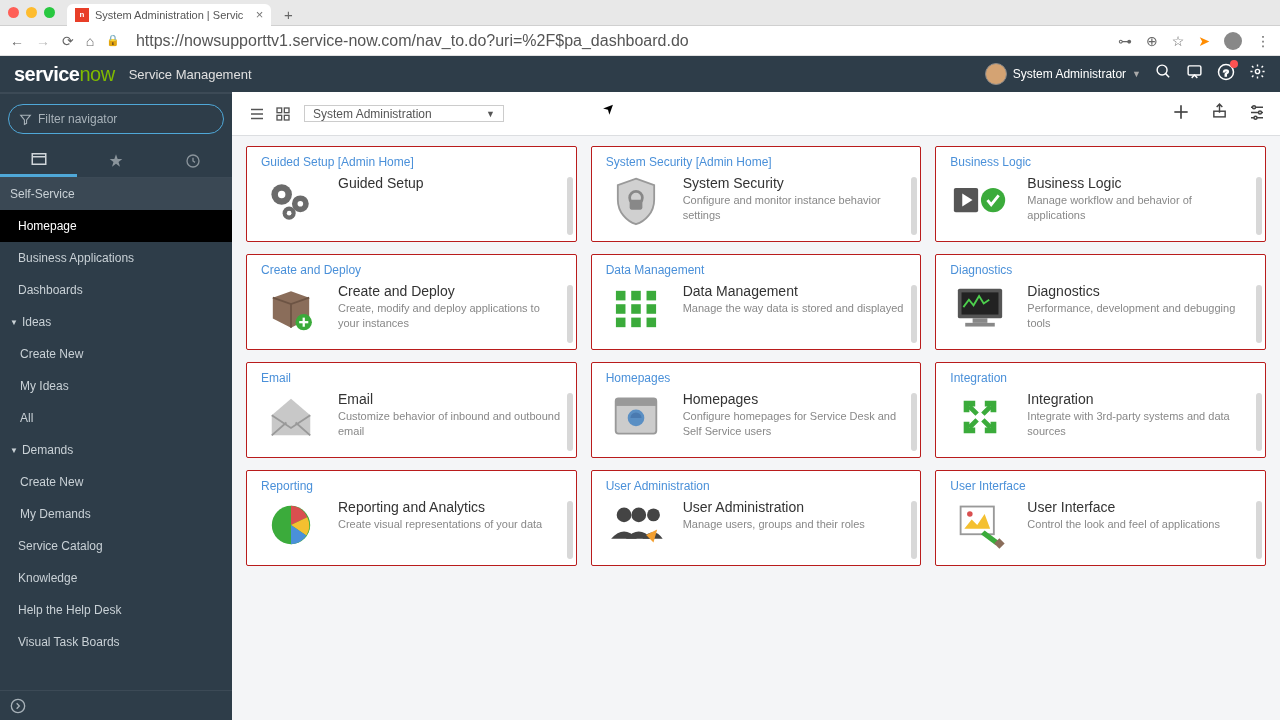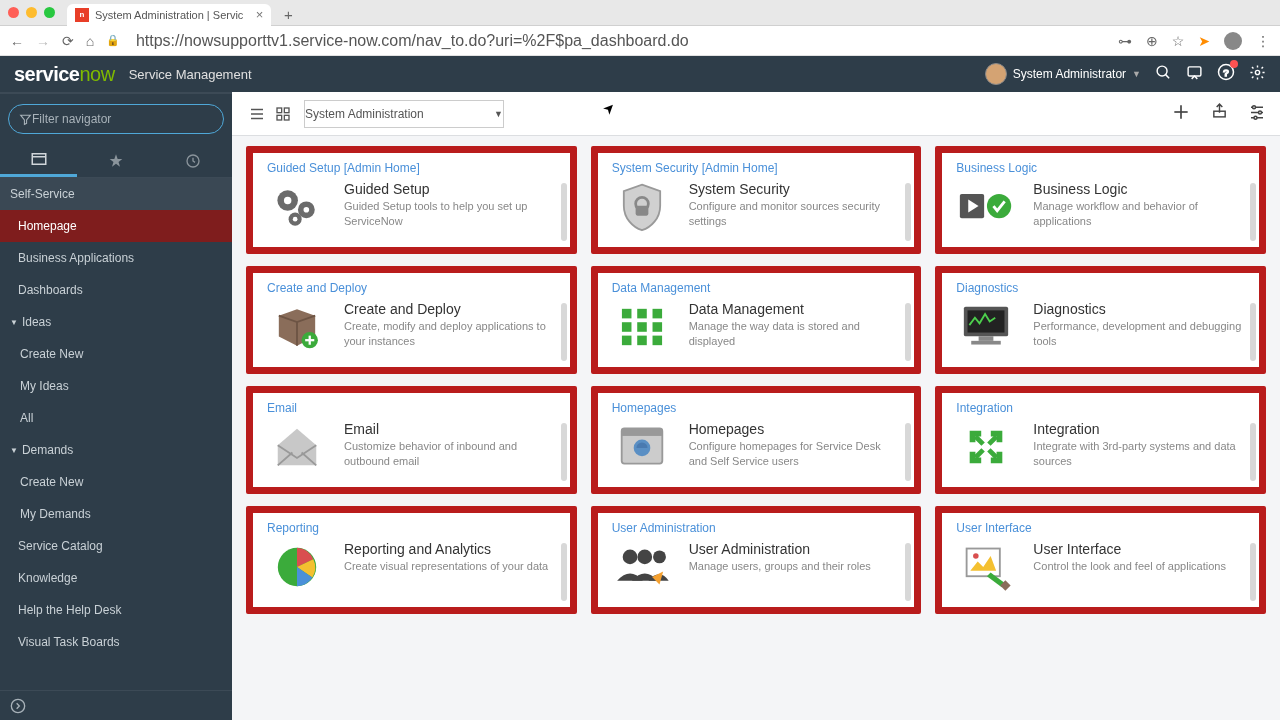--- a/index.html
+++ b/index.html
@@ -22,59 +22,59 @@
 .url-right-icons { display:flex; gap:14px; align-items:center; color:#666; font-size:14px; }
 .url-right-icons .paper-plane { color:#ff8c00; }
 .avatar-circle { width:18px; height:18px; border-radius:50%; background:#888; }
 
 
 .app-header { height:36px; background:#2e3d49; display:flex; align-items:center; padding:0 14px; color:#fff; }
 .logo { font-size:20px; font-weight:bold; letter-spacing:-0.5px; }
 .logo .now { color:#7fba00; font-weight:300;}
 .logo .service { color:#fff; }
 .app-subtitle { margin-left:14px; font-size:13px; color:#e0e0e0; }
-.header-right { margin-left:auto; display:flex; align-items:center; gap:14px; }
+.header-right { margin-left:auto; display:flex; align-items:flex-start; gap:14px; }
 .user-avatar { width:22px; height:22px; border-radius:50%; background:#d4a373; border:1px solid #888;}
 .user-name { font-size:12px; color:#fff; }
 .user-dropdown { display:flex; align-items:center; gap:6px; cursor:pointer; }
 .header-icon { color:#fff; cursor:pointer; }
 .chat-badge { position:relative; }
 .chat-badge::after { content:''; position:absolute; top:-3px; right:-3px; width:8px; height:8px; background:#ff5252; border-radius:50%; }
 
 
 .app-body { display:flex; height:628px; }
 .sidebar { width:232px; background:#2e3d49; border-top:2px solid #3c4a56; display:flex; flex-direction:column; }
 .filter-box { margin:10px 8px; height:30px; border:1px solid #4fa8d8; border-radius:18px; background:#2e3d49; display:flex; align-items:center; padding:0 10px; color:#a8b2b9;}
-.filter-box input { background:transparent; border:none; color:#5eead4; font-size:12px; outline:none; flex:1; }
+.filter-box input { background:transparent; border:none; color:#5eead4; font-size:12px; outline:none; flex:1; margin-left:6px;}
 .filter-box input::placeholder { color:#a8b2b9; }
 .nav-tabs { display:flex; height:34px; border-bottom:1px solid #3c4a56;}
 .nav-tab { flex:1; display:flex; align-items:center; justify-content:center; color:#8a949b; cursor:pointer; }
 .nav-tab.active { border-bottom:3px solid #4fa8d8; color:#d0d6da; }
 .nav-list { flex:1; overflow-y:auto; }
 .nav-list::-webkit-scrollbar { width:6px; } .nav-list::-webkit-scrollbar-thumb { background:#55626d; border-radius:3px;}
 .nav-section { color:#c9d1d6; font-size:12px; padding:9px 10px; background:#3a4854; cursor:pointer;}
 .nav-item { color:#c9d1d6; font-size:12px; padding:9px 18px; cursor:pointer; }
-.nav-item.active { background:#7f1d1d; color:#fff; }
+.nav-item.active { background:#000000; color:#fff; }
 .nav-item.sub { padding-left:20px; }
 .nav-item.expand { display:flex; align-items:center; gap:4px; padding-left:10px;}
 .nav-item.expand::before { content:'▼'; font-size:8px; }
 .collapse-btn { height:30px; display:flex; align-items:center; padding:0 10px; color:#a8b2b9; border-top:1px solid #3c4a56;}
 .collapse-btn svg { transform:rotate(180deg); }
 
 
 .main { flex:1; background:#f4f5f7; display:flex; flex-direction:column; }
 .toolbar { height:44px; background:#fff; border-bottom:1px solid #dcdee1; display:flex; align-items:center; padding:0 14px; gap:10px;}
 .view-toggle { display:flex; gap:4px; }
 .view-toggle-btn { width:22px; height:22px; display:flex; align-items:center; justify-content:center; color:#555; cursor:pointer;}
-.crumb-select { min-width:200px; height:28px; border:1px solid #ccc; background:#fff; padding:0 0; font-size:12px; color:#555; display:flex; align-items:center; justify-content:space-between; cursor:pointer;}
+.crumb-select { min-width:200px; height:17px; border:1px solid #ccc; background:#fff; padding:0 8px; font-size:12px; color:#555; display:flex; align-items:center; justify-content:space-between; cursor:pointer;}
 .toolbar-right { margin-left:auto; display:flex; gap:20px; color:#444; }
 .toolbar-right-icon { cursor:pointer; }
 
 .card-grid { flex:1; overflow-y:auto; padding:10px 14px; display:grid; grid-template-columns:repeat(3,1fr); gap:12px 14px; align-content:start;}
-.card { background:#fff; border:7px solid #b91c1c; border-radius:2px; position:relative; padding:8px 14px 14px 14px; min-height:94px;}
+.card { background:#fff; border:1px solid #b91c1c; border-radius:2px; position:relative; padding:8px 14px 14px 14px; min-height:94px;}
 .card-title-link { color:#4a90d9; font-size:12px; margin-bottom:6px; display:block; cursor:pointer;}
 .card-body { display:flex; gap:17px; align-items:flex-start; margin-top:6px;}
 .card-icon { width:60px; height:52px; flex-shrink:0; display:flex; align-items:center; justify-content:center; }
 .card-heading { font-size:14px; color:#333; margin-bottom:2px;}
 .card-desc { font-size:11px; color:#888; line-height:1.4; }
 .card-scroll { position:absolute; right:3px; top:30px; bottom:6px; width:6px; background:#d8d8d8; border-radius:3px;}
 
 .cursor { position:absolute; left:603px; top:100px; font-size:14px; color:#000; pointer-events:none; z-index:100;}
 </style>
 </head>
@@ -260,38 +260,37 @@
                   <circle cx="20" cy="18" r="4" fill="#fff"></circle>
                   <circle cx="40" cy="28" r="9"></circle>
                   <circle cx="40" cy="28" r="3" fill="#fff"></circle>
                   <circle cx="28" cy="38" r="7"></circle>
                   <circle cx="28" cy="38" r="2.5" fill="#fff"></circle>
                 </g>
               </svg>
             </div>
       <div>
         <div class="card-heading">Guided Setup</div>
-        <div class="card-desc">Guided Setup tools to help you set up ServiceNow</div>
       </div>
     </div>
     <div class="card-scroll"></div>
         </div>
         <div class="card">
     <span class="card-title-link">System Security [Admin Home]</span>
     <div class="card-body">
       <div class="card-icon">
               <svg width="48" height="50" viewBox="0 0 50 55">
                 <path d="M25 3 L45 10 V26 C45 40 35 50 25 53 C15 50 5 40 5 26 V10 Z" fill="#d0d0d0" stroke="#999" stroke-width="2"></path>
                 <circle cx="25" cy="24" r="7" fill="none" stroke="#888" stroke-width="3"></circle>
                 <rect x="18" y="26" width="14" height="11" fill="#888" rx="2"></rect>
               </svg>
             </div>
       <div>
         <div class="card-heading">System Security</div>
-        <div class="card-desc">Configure and monitor sources security settings</div>
+        <div class="card-desc">Configure and monitor instance behavior settings</div>
       </div>
     </div>
     <div class="card-scroll"></div>
         </div>
         <div class="card">
     <span class="card-title-link">Business Logic</span>
     <div class="card-body">
       <div class="card-icon">
               <svg width="56" height="40" viewBox="0 0 60 40">
                 <rect x="2" y="6" width="26" height="26" fill="#555" rx="2"></rect>

